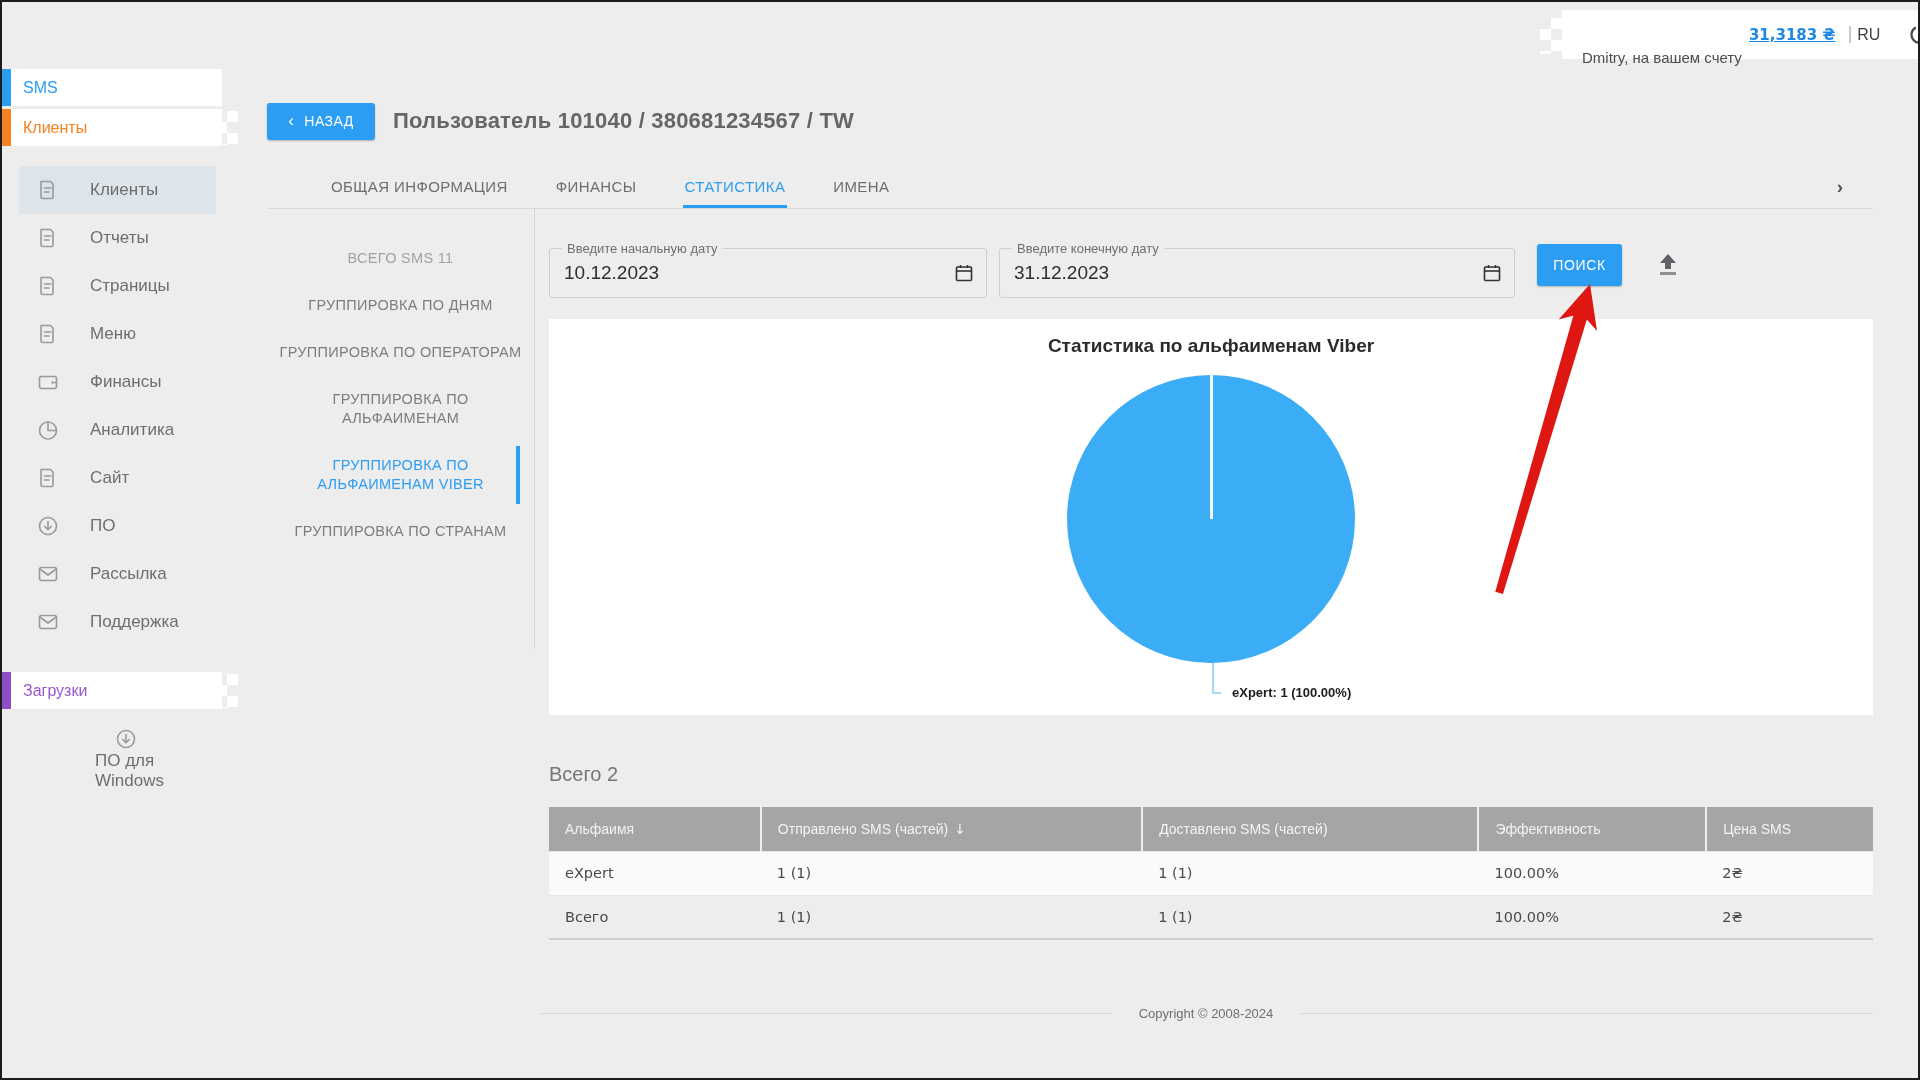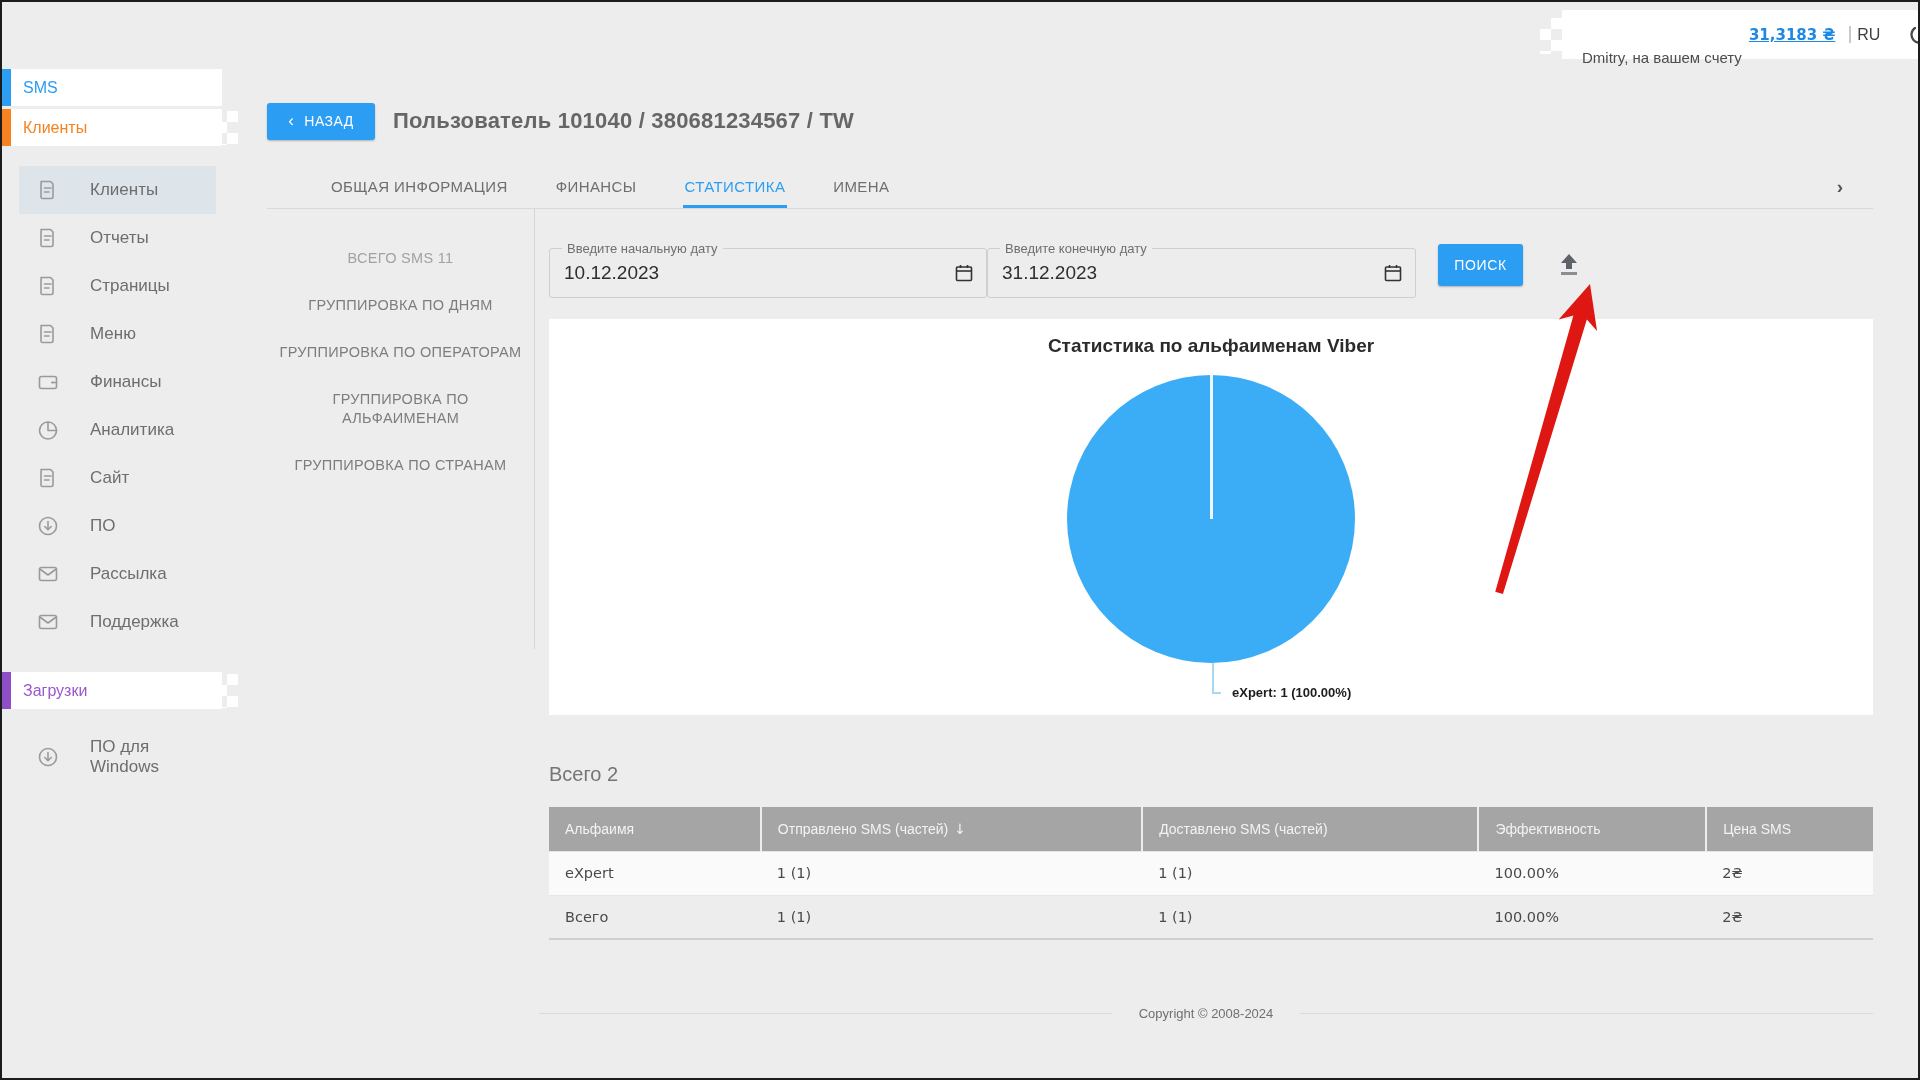--- a/index.html
+++ b/index.html
@@ -58,21 +58,21 @@
   .submenu-item.muted { color:#a2a2a2; }
   .submenu-item.active { color:#2b9df3; }
   .submenu-item.active::after { content:""; position:absolute; right:-3px; top:-8px; width:4px; height:58px; background:#2b9df3; }
   .two-line { max-width:232px; margin:0 auto; }
 
   .pane { flex:1; padding-left:14px; }
 
   
   .filters { display:flex; align-items:flex-start; margin-top:32px; height:60px; }
   .date-field { width:438px; height:57px; border:1px solid #cfcfcf; border-radius:3px; padding:0 12px 0 14px; display:flex; align-items:center; background:transparent; cursor:text; }
-  .date-field + .date-field { width:429px; margin-left:0; }
+  .date-field + .date-field { width:516px; margin-left:12px; }
   .date-field legend { font-size:13px; color:#6f6f6f; padding:0 5px; margin-left:-2px; }
   .date-value { font-size:19px; color:#2e2e2e; flex:1; margin-top:-8px; }
   .cal { margin-top:-8px; cursor:pointer; display:inline-flex; }
   .search-btn { margin-left:22px; margin-top:3px; width:85px; height:42px; background:#2b9df3; color:#fff; border:none; border-radius:3px; font-size:14px; letter-spacing:.6px; cursor:pointer; box-shadow:0 1px 2px rgba(0,0,0,.25); font-family:inherit; }
   .upload { margin-left:32px; margin-top:10px; cursor:pointer; display:inline-flex; }
 
   
   .chart-card { position:relative; margin-top:18px; height:396px; background:#fff; }
   .chart-title { padding-top:16px; text-align:center; font-size:19px; font-weight:bold; color:#2b2b2b; }
   .pie { position:absolute; left:calc(50% - 144px); top:56px; width:288px; height:288px; border-radius:50%; background:#3badf6; }
@@ -230,21 +230,21 @@
         <span class="mi-label">Поддержка</span>
       </div>
     </nav>
 
     <div class="side-section sec-downloads">
       <i class="bar"></i>
       <span>Загрузки</span>
       <div class="checker"></div>
     </div>
     <nav class="menu" style="margin-top:18px;">
-      <div class="menu-item" style="height:60px;">
+      <div class="menu-item" style="height:60px;flex-direction:column;">
         <span class="icon">
             <svg class="ic" width="24" height="24" viewBox="0 0 24 24">
               <circle cx="12" cy="12" r="8.5"></circle>
               <path d="M12 7.5v8M8.8 12.5l3.2 3.2 3.2-3.2"></path>
             </svg>
           </span>
         <span class="mi-label mi-two">ПО для Windows</span>
       </div>
     </nav>
   </aside>
@@ -267,20 +267,21 @@
       <span class="tab-chev">›</span>
     </div>
 
     <div class="content">
 
       <nav class="submenu">
         <div class="submenu-item muted">ВСЕГО SMS 11</div>
         <div class="submenu-item">ГРУППИРОВКА ПО ДНЯМ</div>
         <div class="submenu-item">ГРУППИРОВКА ПО ОПЕРАТОРАМ</div>
         <div class="submenu-item two-line">ГРУППИРОВКА ПО АЛЬФАИМЕНАМ</div>
+        <div class="submenu-item two-line active">ГРУППИРОВКА ПО АЛЬФАИМЕНАМ VIBER</div>
         <div class="submenu-item">ГРУППИРОВКА ПО СТРАНАМ</div>
       </nav>
 
       <section class="pane">
 
         <div class="filters">
           <fieldset class="date-field">
             <legend>Введите начальную дату</legend>
             <span class="date-value">10.12.2023</span>
             <span class="cal">

